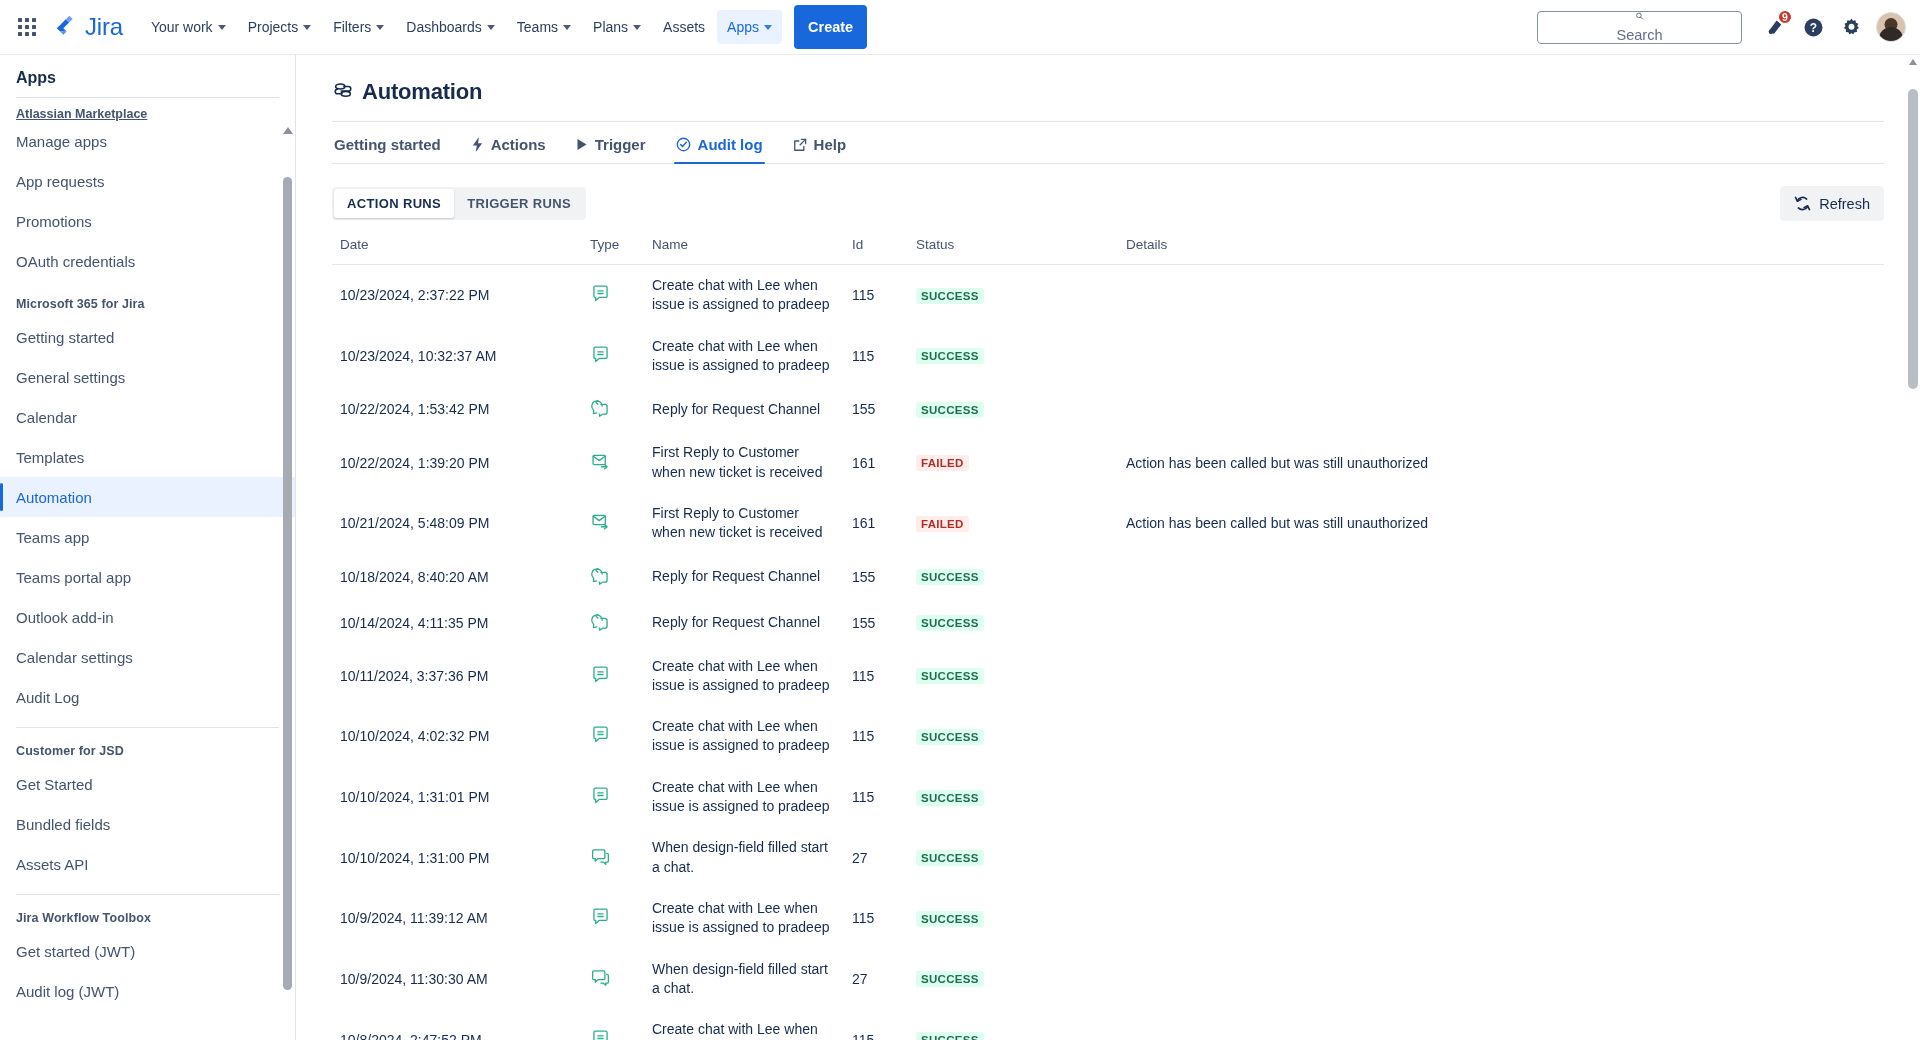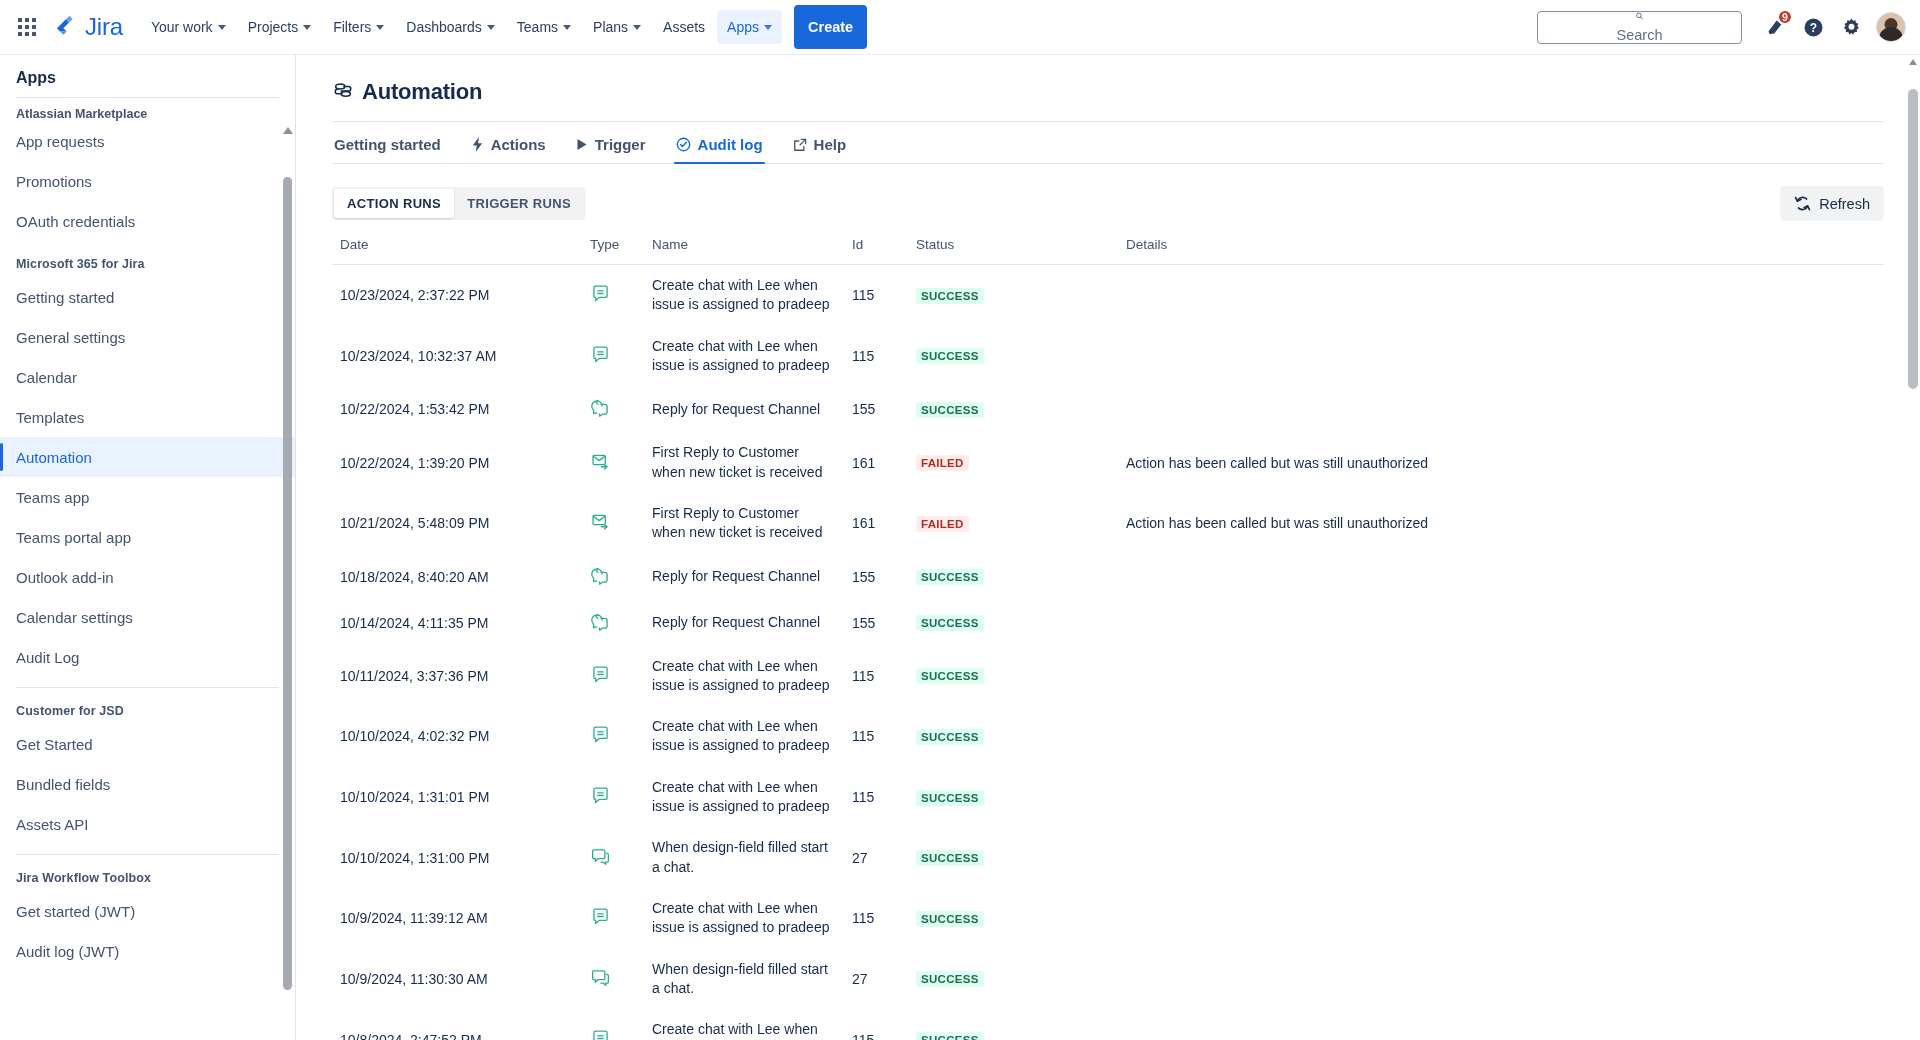--- a/index.html
+++ b/index.html
@@ -109,21 +109,21 @@
     display: flex; align-items: center;
     height: 40px; padding-left: 16px; margin: 0;
     font-size: 15px; color: #44546F; cursor: pointer;
     position: relative;
   }
   .sb-item.active { background: #E9F2FE; color: #1868DB; font-weight: 400; }
   .sb-item.active::before {
     content: ""; position: absolute; left: 0; top: 6px; bottom: 6px;
     width: 3px; background: #1868DB; border-radius: 2px;
   }
-  .sb-item.cut { height: 22px; overflow: hidden; color:#44546F; font-weight:700; font-size:12.5px; align-items:flex-end; }
+  .sb-item.cut { height: 22px; overflow: hidden; color:#44546F; font-weight:700; font-size:12.5px; align-items:flex-end;text-decoration:underline; }
   .sb-scrollbar {
     position: absolute; right: 3px; top: 72px; bottom: 28px; width: 9px;
   }
   .sb-scrollbar .thumb {
     position: absolute; top: 50px; bottom: 22px; left: 0; width: 9px;
     background: #a6aab3; border-radius: 5px;
   }
   .sb-scrollbar .uparrow {
     position:absolute; top:0; left:0; width: 0; height: 0;
     border-left: 5px solid transparent; border-right: 5px solid transparent;
@@ -305,20 +305,21 @@
 
 <div class="layout">
 
   <aside class="sidebar">
     <div class="sb-title">Apps</div>
     <div class="sb-divider"></div>
 
     <div class="sb-scroll">
       <div class="sb-item cut">Atlassian Marketplace</div>
 
+      <div class="sb-item">Manage apps</div>
       <div class="sb-item">App requests</div>
       <div class="sb-item">Promotions</div>
       <div class="sb-item">OAuth credentials</div>
 
       <div class="sb-group-label">Microsoft 365 for Jira</div>
       <div class="sb-item">Getting started</div>
       <div class="sb-item">General settings</div>
       <div class="sb-item">Calendar</div>
       <div class="sb-item">Templates</div>
       <div class="sb-item active">Automation</div>

